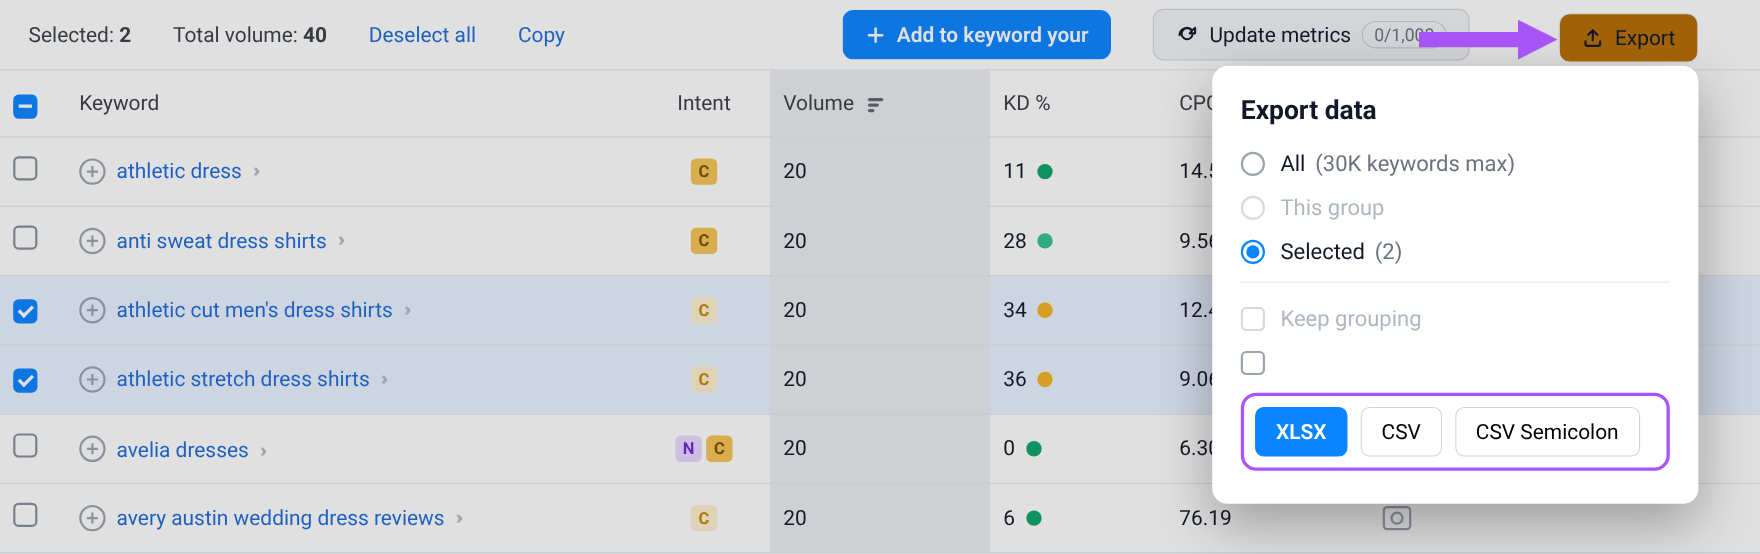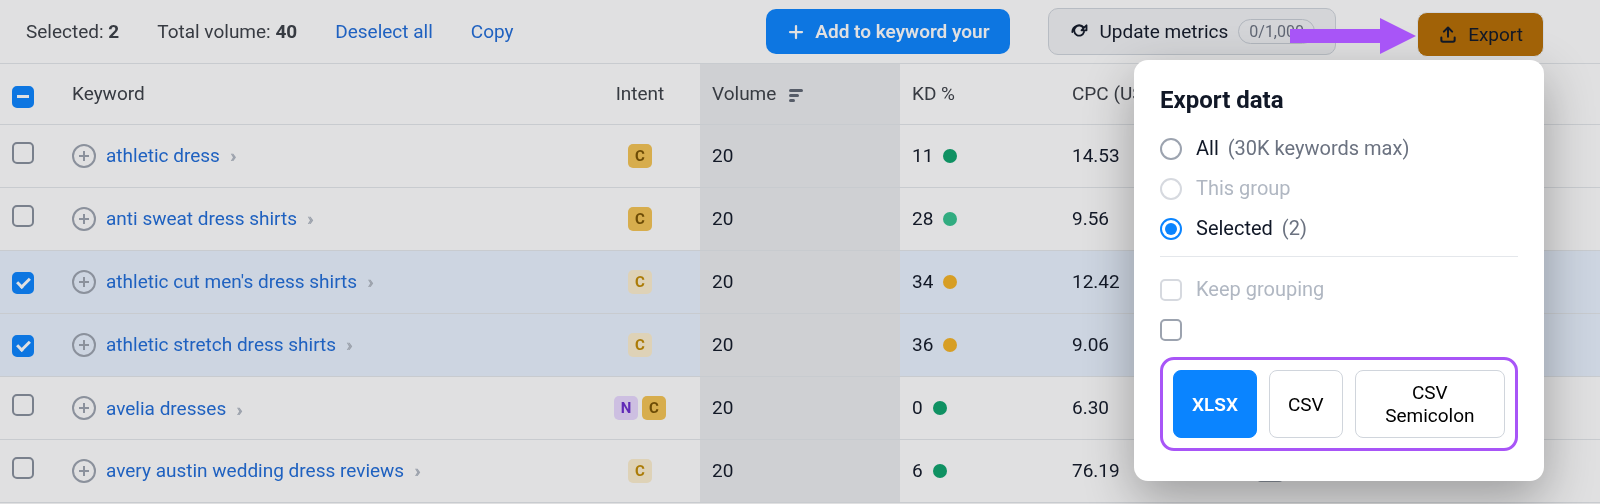--- a/index.html
+++ b/index.html
@@ -154,21 +154,21 @@
     width: 126px; height: 40px;
     pointer-events: none;
     z-index: 11;
   }
 
   
   .popover {
     position: absolute;
     top: 60px;
     right: 56px;
-    width: 410px;
+    width: 442px;
     background: #fff;
     border-radius: 14px;
     box-shadow: 0 18px 50px rgba(0,0,0,0.30);
     padding: 26px 26px 30px;
     z-index: 10;
   }
   .popover h3 { font-size: 24px; font-weight: 700; margin-bottom: 22px; }
   .radio-row, .check-row {
     display: flex; align-items: flex-end; gap: 14px;
     margin-bottom: 16px; font-size: 20px;

